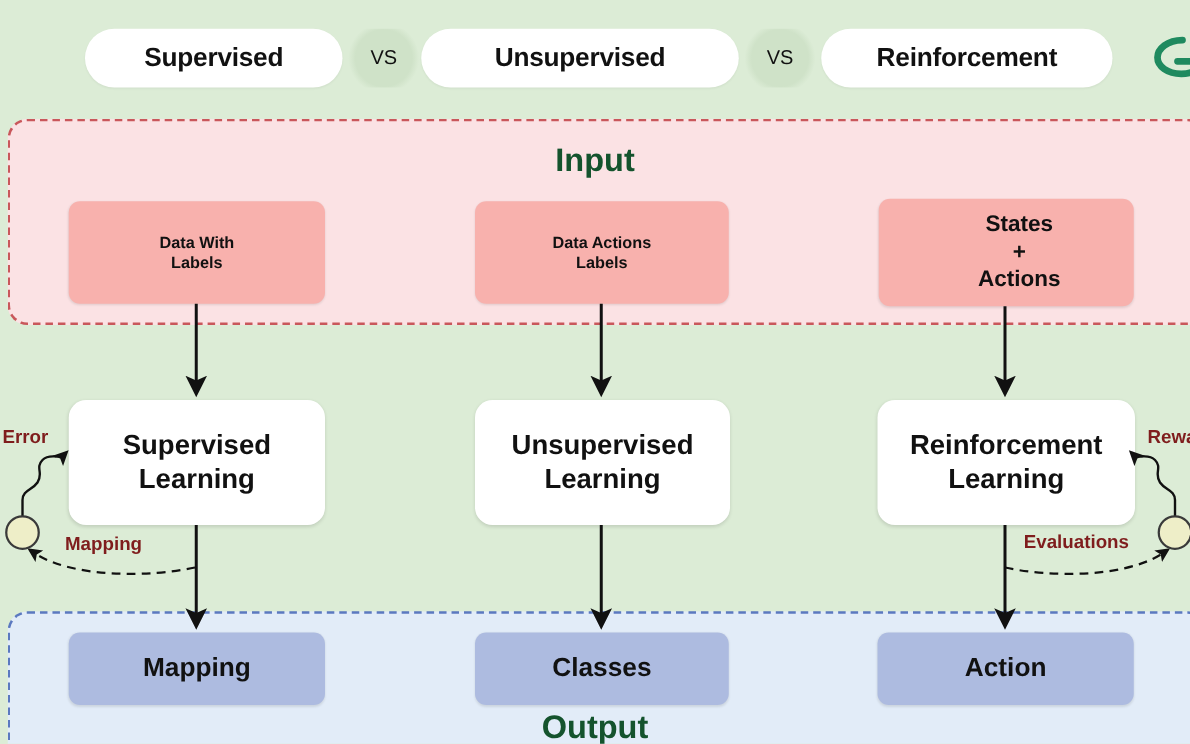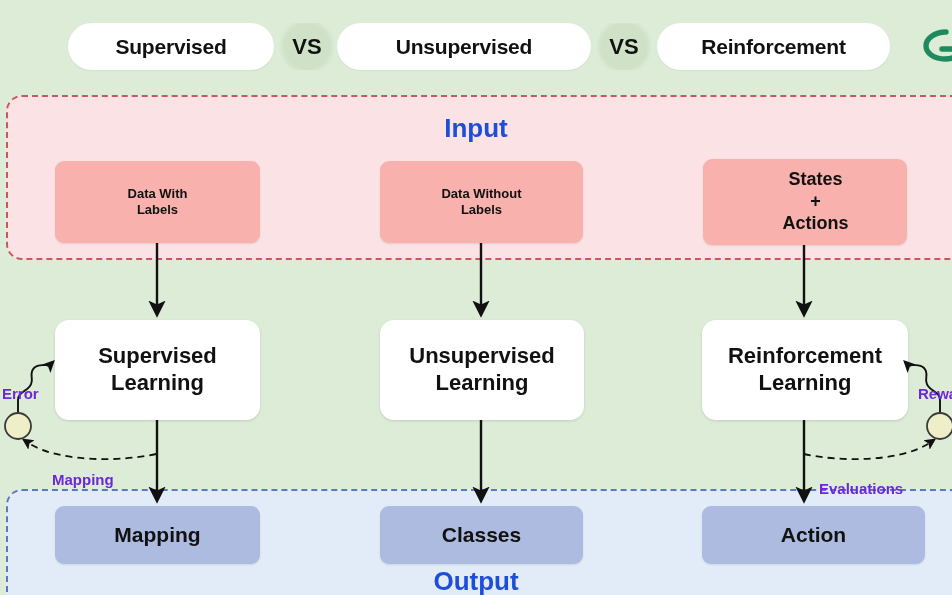--- a/index.html
+++ b/index.html
@@ -27,21 +27,21 @@
     z-index: 3;
   }
   #pill-supervised   { left: 68px;  top: 23px; width: 206px; height: 47px; font-size: 21px; }
   #pill-unsupervised { left: 337px; top: 23px; width: 254px; height: 47px; font-size: 21px; }
   #pill-reinforce    { left: 657px; top: 23px; width: 233px; height: 47px; font-size: 21px; }
 
   .vs {
     position: absolute;
     top: 23px; height: 47px; width: 66px;
     display: flex; align-items: center; justify-content: center;
-    font-size: 22px; font-weight: bold; color: #111111;
+    font-size: 16px; font-weight: normal; color: #111111;
     background: radial-gradient(circle at 50% 50%, #cfe2c8 0%, #cfe2c8 56%, rgba(207,226,200,0) 70%);
     z-index: 4;
   }
   #vs-1 { left: 274px; }
   #vs-2 { left: 591px; }
 
   .logo {
     position: absolute;
     left: 916px; top: 20px;
     width: 54px; height: 50px;
@@ -58,21 +58,21 @@
   }
   #panel-output {
     left: 6px; top: 489px; width: 960px; height: 150px;
     background: #e2ecf8;
     border: 2px dashed #5b79c0;
     border-radius: 16px;
   }
   .panel-title {
     position: absolute;
     width: 100%; text-align: center;
-    font-size: 26px; font-weight: bold; color: #1d4ed8;
+    font-size: 26px; font-weight: bold; color: #14532d;
     z-index: 2;
   }
   #title-input  { left: 0; top: 113px; }
   #title-output { left: 0; top: 566px; }
 
   
   .box {
     position: absolute;
     display: flex; align-items: center; justify-content: center;
     text-align: center;
@@ -107,32 +107,32 @@
   #in-rl    { left: 703px; top: 159px; width: 204px; height: 86px; font-size: 18px; padding-left: 21px; }
 
   
   #md-sup   { left: 55px;  top: 320px; width: 205px; height: 100px; }
   #md-unsup { left: 380px; top: 320px; width: 204px; height: 100px; }
   #md-rl    { left: 702px; top: 320px; width: 206px; height: 100px; }
 
   
   #out-sup   { left: 55px;  top: 506px; width: 205px; height: 58px; }
   #out-unsup { left: 380px; top: 506px; width: 203px; height: 58px; }
-  #out-rl    { left: 702px; top: 506px; width: 223px; height: 58px; }
+  #out-rl    { left: 702px; top: 506px; width: 205px; height: 58px; }
 
   
   .loop-label {
     position: absolute;
-    font-size: 15px; font-weight: bold; color: #6d28d9;
-    z-index: 6; white-space: nowrap; margin-top: 44px;
+    font-size: 15px; font-weight: bold; color: #7f1d1d;
+    z-index: 6; white-space: nowrap;
   }
   #lbl-error       { left: 2px;   top: 341px; }
   #lbl-target      { left: 52px;  top: 427px; font-weight: bold; }
   #lbl-reward      { left: 918px; top: 341px; }
-  #lbl-evaluations { left: 819px; top: 436px; }
+  #lbl-evaluations { left: 819px; top: 425px; }
 </style>
 </head>
 <body>
 
 <div id="stage">
 
   <div class="panel" id="panel-input"></div>
   <div class="panel" id="panel-output"></div>
 
   <svg id="wires" viewBox="0 0 952 595">
@@ -172,21 +172,21 @@
 
   <svg class="logo" viewBox="0 0 54 50">
     <path d="M30,12 C18,12 10,19 10,26 C10,33 18,39 29,39 C38,39 45,35 47,29 L26,29" fill="none" stroke="#1f8a5f" stroke-width="5.4" stroke-linecap="round"></path>
   </svg>
 
   <div class="panel-title" id="title-input">Input</div>
   <div class="panel-title" id="title-output">Output</div>
 
   <div class="box box-input" id="in-sup">Data With
 Labels</div>
-  <div class="box box-input" id="in-unsup">Data Without
+  <div class="box box-input" id="in-unsup">Data Actions
 Labels</div>
   <div class="box box-input" id="in-rl">States
 +
 Actions</div>
 
   <div class="box box-model" id="md-sup">Supervised
 Learning</div>
   <div class="box box-model" id="md-unsup">Unsupervised
 Learning</div>
   <div class="box box-model" id="md-rl">Reinforcement

